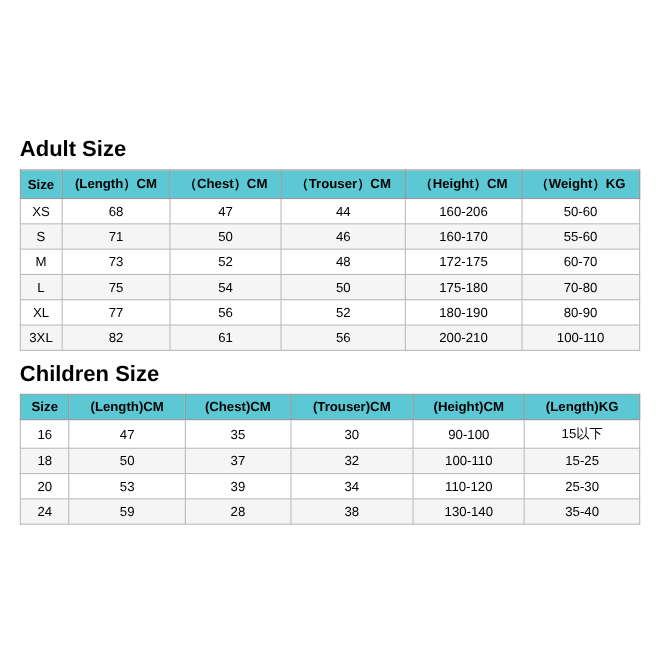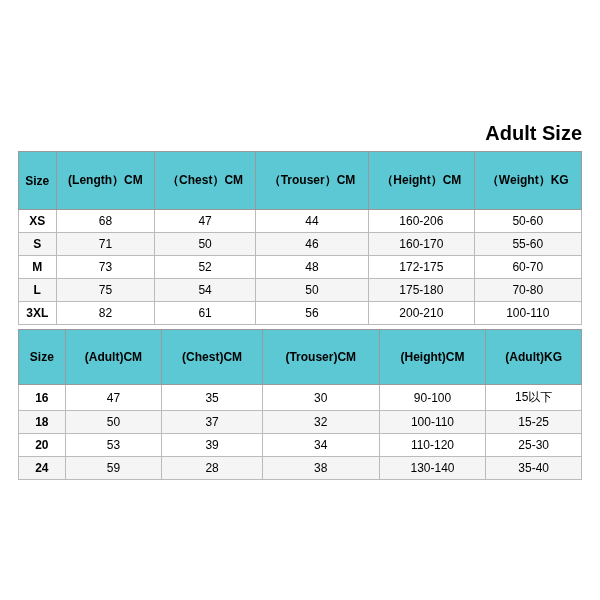--- a/index.html
+++ b/index.html
@@ -11,55 +11,55 @@
       font-size: 13px;
       display: flex;
       align-items: center;
       justify-content: center;
     }
     .container {
       width: 580px;
       padding: 8px;
     }
     .section-title {
-      text-align: right;
+      text-align: left;
       font-size: 20px;
       font-weight: bold;
       padding: 6px 0;
       color: #000;
     }
     table {
       width: 100%;
       border-collapse: collapse;
       margin-bottom: 4px;
     }
     th {
       background-color: #5bc8d4;
       border: 1px solid #999;
-      padding: 20px 3px;
+      padding: 4px 3px;
       text-align: center;
       font-weight: bold;
       font-size: 12px;
       color: #000;
     }
     td {
       border: 1px solid #bbb;
       padding: 4px 3px;
       text-align: center;
       font-size: 12px;
       color: #000;
     }
     tr:nth-child(even) td {
       background-color: #f5f5f5;
     }
     tr:nth-child(odd) td {
       background-color: #fff;
     }
     .size-col {
-      font-weight: bold;
+      font-weight: normal;
     }
   </style>
 </head>
 <body>
 
 <div class="container">
 
   <div class="section-title">Adult Size</div>
   <table>
     <thead>
@@ -99,39 +99,48 @@
         </tr>
         <tr>
           <td class="size-col">L</td>
           <td>75</td>
           <td>54</td>
           <td>50</td>
           <td>175-180</td>
           <td>70-80</td>
         </tr>
         <tr>
+          <td class="size-col">XL</td>
+          <td>77</td>
+          <td>56</td>
+          <td>52</td>
+          <td>180-190</td>
+          <td>80-90</td>
+        </tr>
+        <tr>
           <td class="size-col">3XL</td>
           <td>82</td>
           <td>61</td>
           <td>56</td>
           <td>200-210</td>
           <td>100-110</td>
         </tr>
       </tbody>
   </table>
 
+  <div class="section-title">Children Size</div>
   <table>
     <thead>
       <tr>
           <th>Size</th>
-          <th>(Adult)CM</th>
+          <th>(Length)CM</th>
           <th>(Chest)CM</th>
           <th>(Trouser)CM</th>
           <th>(Height)CM</th>
-          <th>(Adult)KG</th>
+          <th>(Length)KG</th>
         </tr>
     </thead>
     <tbody>
         <tr>
           <td class="size-col">16</td>
           <td>47</td>
           <td>35</td>
           <td>30</td>
           <td>90-100</td>
           <td>15以下</td>

